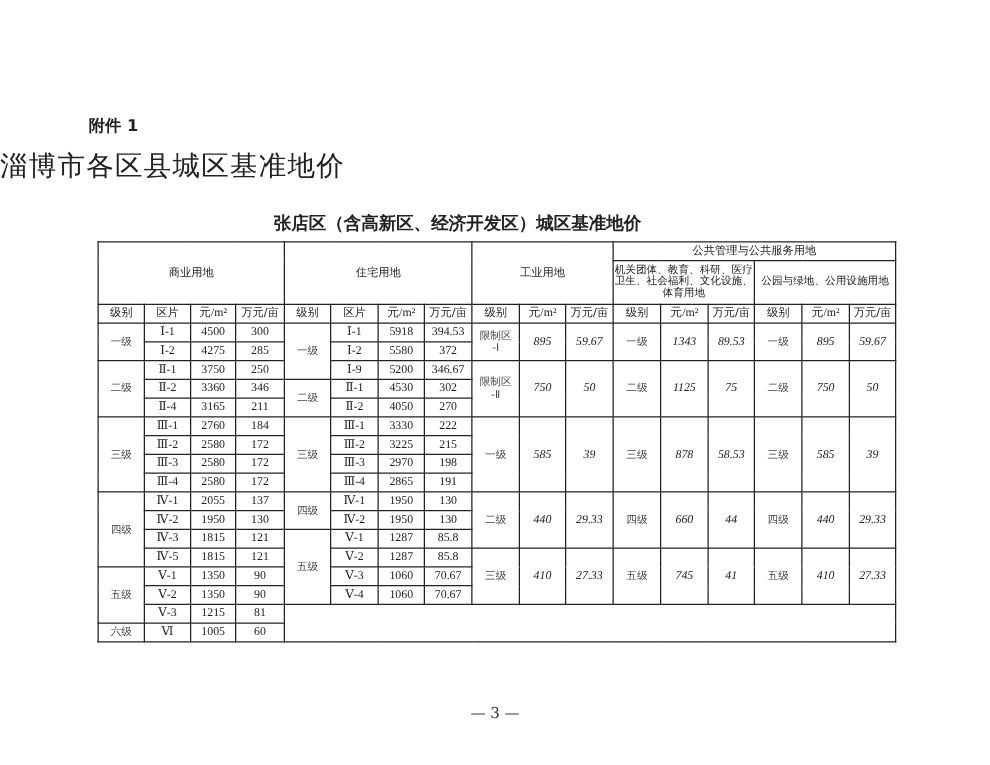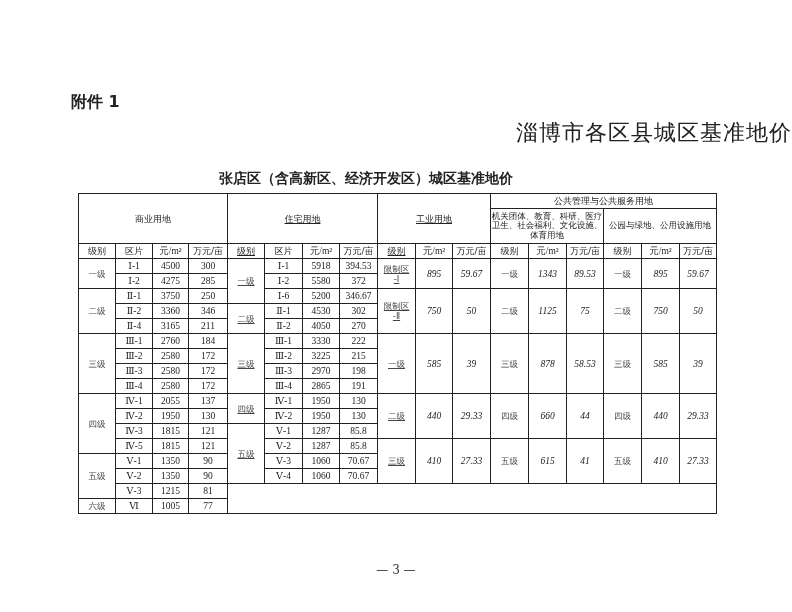--- a/index.html
+++ b/index.html
@@ -1,33 +1,33 @@
 <!DOCTYPE html>
 <html><head>
 <meta charset="utf-8">
 <style>
   html, body { margin:0; padding:0; }
   body { width:792px; height:612px; background:#ffffff; position:relative; overflow:hidden;
          font-family:"DejaVu Serif","Liberation Serif",serif; color:#222; }
-  .annex { position:absolute; left:71px; top:92px; font-size:16px; font-weight:bold;
+  .annex { position:absolute; left:71px; top:92px; font-size:13px; font-weight:bold;
            font-family:"DejaVu Sans","Liberation Sans",sans-serif; letter-spacing:0px; }
-  .title { position:absolute; left:0; width:792px; top:118px; text-align:right; font-size:22px;
+  .title { position:absolute; left:0; width:792px; top:118px; text-align:left; font-size:22px;
            font-family:"DejaVu Serif","Liberation Serif",serif; letter-spacing:1px; }
   .subtitle { position:absolute; left:0; width:732px; top:170px; text-align:center; font-size:14px; font-weight:bold;
               font-family:"DejaVu Sans","Liberation Sans",sans-serif; }
   .footer { position:absolute; left:0; width:792px; top:563px; text-align:center; font-size:12px; color:#333; }
   table.grid { position:absolute; left:78px; top:193px; border-collapse:collapse; table-layout:fixed;
                border:1.5px solid #222; }
   table.grid td { border:1px solid #222; padding:0; text-align:center; vertical-align:middle;
                   font-size:9.5px; line-height:10px; height:14px; overflow:hidden; white-space:nowrap;
                   font-family:"Liberation Serif","DejaVu Serif",serif; }
   table.grid td.hdr { font-family:"DejaVu Sans","Liberation Sans",sans-serif; font-size:9px; }
   table.grid td.big { font-size:9.5px;font-style:italic; }
   table.grid td.wrap { white-space:normal; line-height:9.5px; font-size:8.5px; }
-  table.grid td.thick-l { border-left:1.5px solid #222;text-decoration:underline; }
+  table.grid td.thick-l { border-left:1.5px solid #222; }
   table.grid td.cn { font-family:"DejaVu Sans","Liberation Sans",sans-serif; font-size:8.5px; color:#444; }
   table.grid td.blank { border-top:1px solid #222; }
 </style>
 </head>
 <body>
 
 <div class="annex">附件 1</div>
 <div class="title">淄博市各区县城区基准地价</div>
 <div class="subtitle">张店区（含高新区、经济开发区）城区基准地价</div>
 
@@ -107,21 +107,21 @@
         <td>285</td>
         <td>Ⅰ-2</td>
         <td>5580</td>
         <td>372</td>
       </tr>
       <tr style="height: 14px;">
         <td class="cn" rowspan="3">二级</td>
         <td>Ⅱ-1</td>
         <td>3750</td>
         <td>250</td>
-        <td>Ⅰ-6</td>
+        <td>Ⅰ-9</td>
         <td>5200</td>
         <td>346.67</td>
         <td class="cn thick-l wrap" rowspan="3" style="font-size: 8.5px; line-height: 10px; padding: 0px 2px;"><span>限制区</span><br><span>-Ⅱ</span></td>
         <td class="big" rowspan="3">750</td>
         <td class="big" rowspan="3">50</td>
         <td class="cn" rowspan="3">二级</td>
         <td class="big" rowspan="3">1125</td>
         <td class="big" rowspan="3">75</td>
         <td class="cn" rowspan="3">二级</td>
         <td class="big" rowspan="3">750</td>
@@ -227,21 +227,21 @@
         <td>Ⅳ-5</td>
         <td>1815</td>
         <td>121</td>
         <td>Ⅴ-2</td>
         <td>1287</td>
         <td>85.8</td>
         <td class="cn thick-l wrap" rowspan="3" style="font-size: 8.5px; line-height: 10px; padding: 0px 2px;">三级</td>
         <td class="big" rowspan="3">410</td>
         <td class="big" rowspan="3">27.33</td>
         <td class="cn" rowspan="3">五级</td>
-        <td class="big" rowspan="3">615</td>
+        <td class="big" rowspan="3">745</td>
         <td class="big" rowspan="3">41</td>
         <td class="cn" rowspan="3">五级</td>
         <td class="big" rowspan="3">410</td>
         <td class="big" rowspan="3">27.33</td>
       </tr>
       <tr style="height: 14px;">
         <td class="cn" rowspan="3">五级</td>
         <td>Ⅴ-1</td>
         <td>1350</td>
         <td>90</td>
@@ -260,18 +260,18 @@
       <tr style="height: 14px;">
         <td>Ⅴ-3</td>
         <td>1215</td>
         <td>81</td>
         <td class="thick-l blank" rowspan="2" colspan="13"></td>
       </tr>
       <tr style="height: 14px;">
         <td class="cn" rowspan="1">六级</td>
         <td>Ⅵ</td>
         <td>1005</td>
-        <td>77</td>
+        <td>60</td>
       </tr>
     </tbody>
 </table>
 
 <div class="footer">— 3 —</div>
 
 </body></html>

